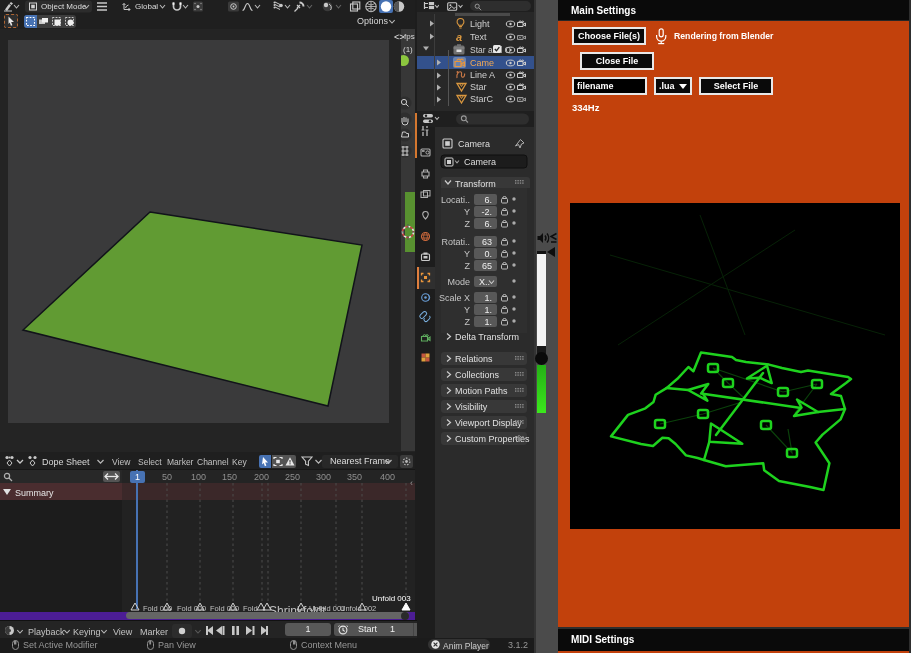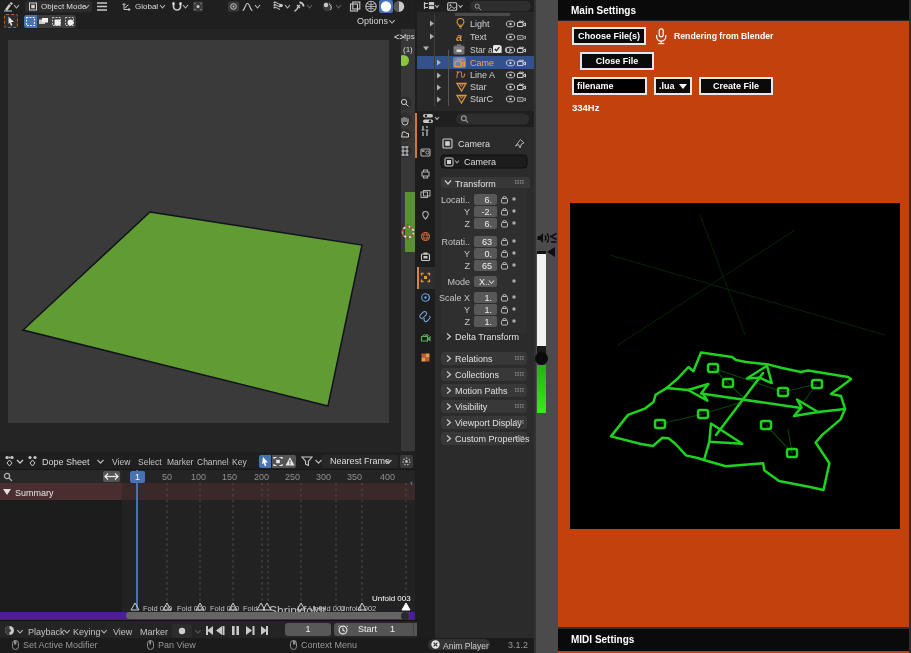--- a/index.html
+++ b/index.html
@@ -769,21 +769,21 @@
   <div class="abs" style="left:116px;top:31px;color:#ffffff;font-size:8.7px;font-weight:bold;">Rendering from Blender</div>
 
   <div class="abs" style="left:14px;top:77px;width:75px;height:18px;background:#000;border:2px solid #e8e8e8;color:#fff;font-size:9px;font-weight:bold;line-height:14px;padding-left:3px;">filename</div>
 
   <div class="abs" style="left:96px;top:77px;width:38px;height:18px;background:#0a0a0a;border:2px solid #e8e8e8;color:#fff;font-size:9px;font-weight:bold;line-height:14px;padding-left:3px;">.lua
     <svg class="abs" style="right:3px;top:4px;" width="8" height="7" viewBox="0 0 8 7">
           <polygon points="0,1 8,1 4,6" fill="#fff"></polygon>
         </svg>
   </div>
 
-  <div class="abs appbtn" style="left:141px;top:77px;width:74px;height:18px;">Create File</div>
+  <div class="abs appbtn" style="left:141px;top:77px;width:74px;height:18px;">Select File</div>
 
   <div class="abs" style="left:14px;top:102px;color:#ffffff;font-size:9.5px;font-weight:bold;">334Hz</div>
 
   <div class="abs" style="left:12px;top:203px;width:330px;height:326px;background:#000;">
     <svg width="330" height="326" viewBox="0 0 330 326">
       <g stroke="#072207" stroke-width="1" fill="none">
         <path d="M40 52 L315 132"></path>
         <path d="M225 27 L48 142"></path>
         <path d="M130 12 L175 132"></path>
       </g>

